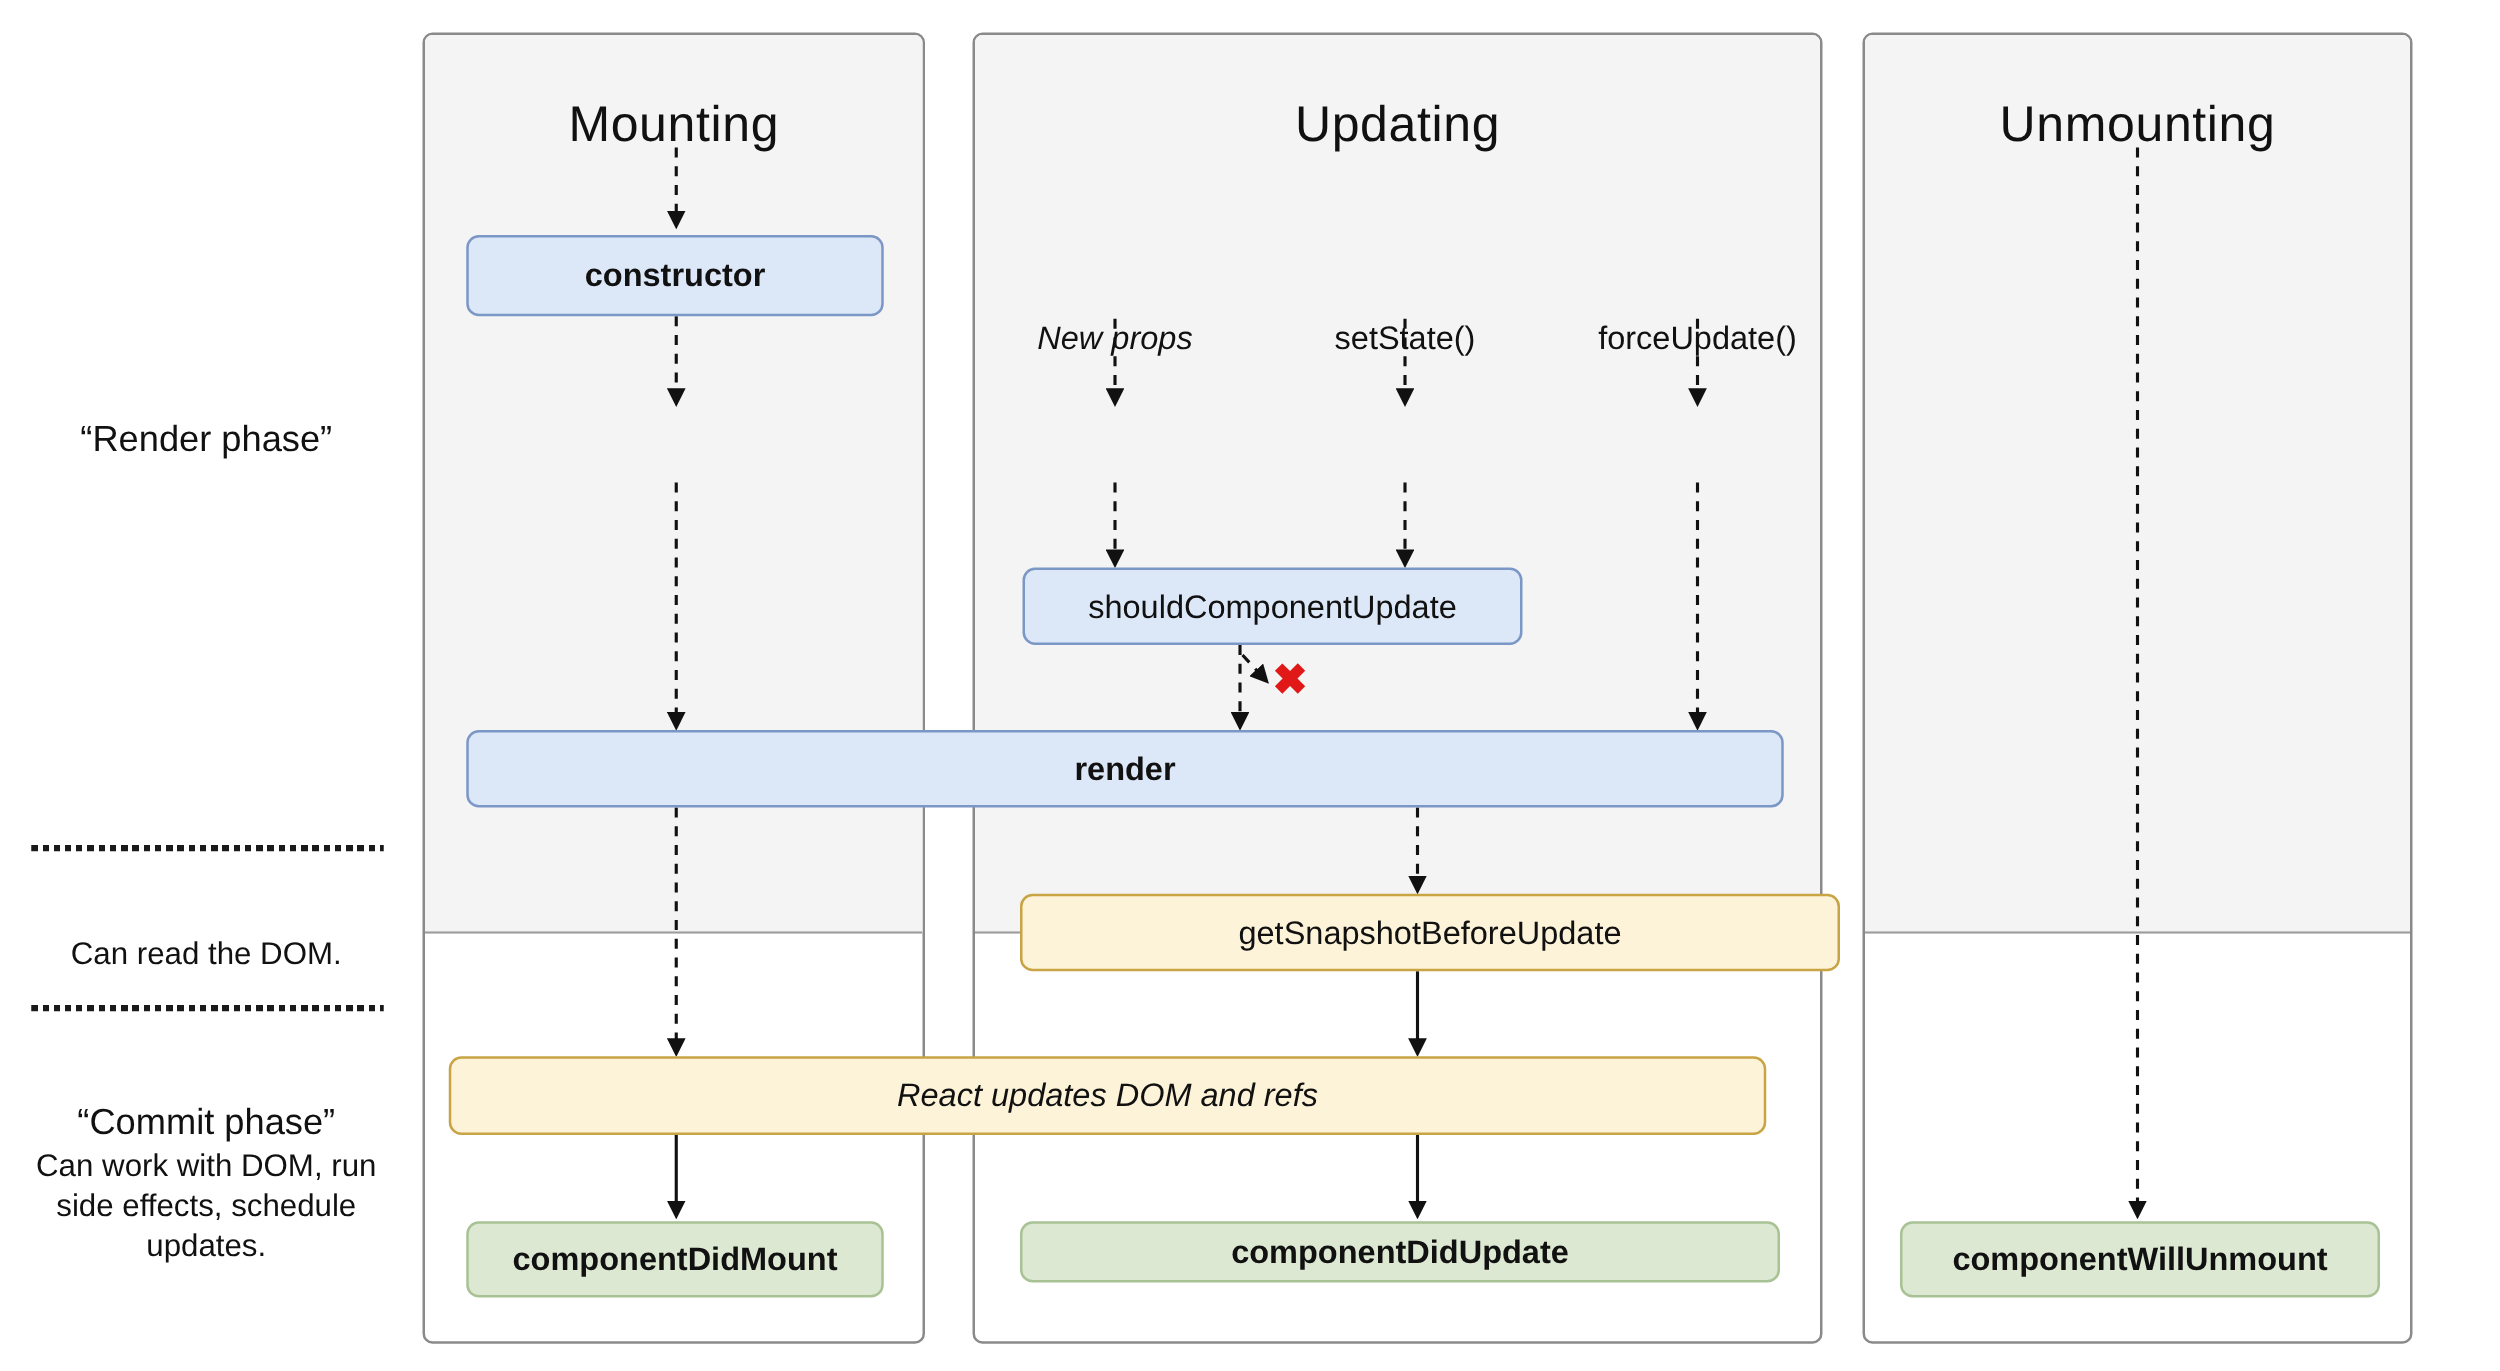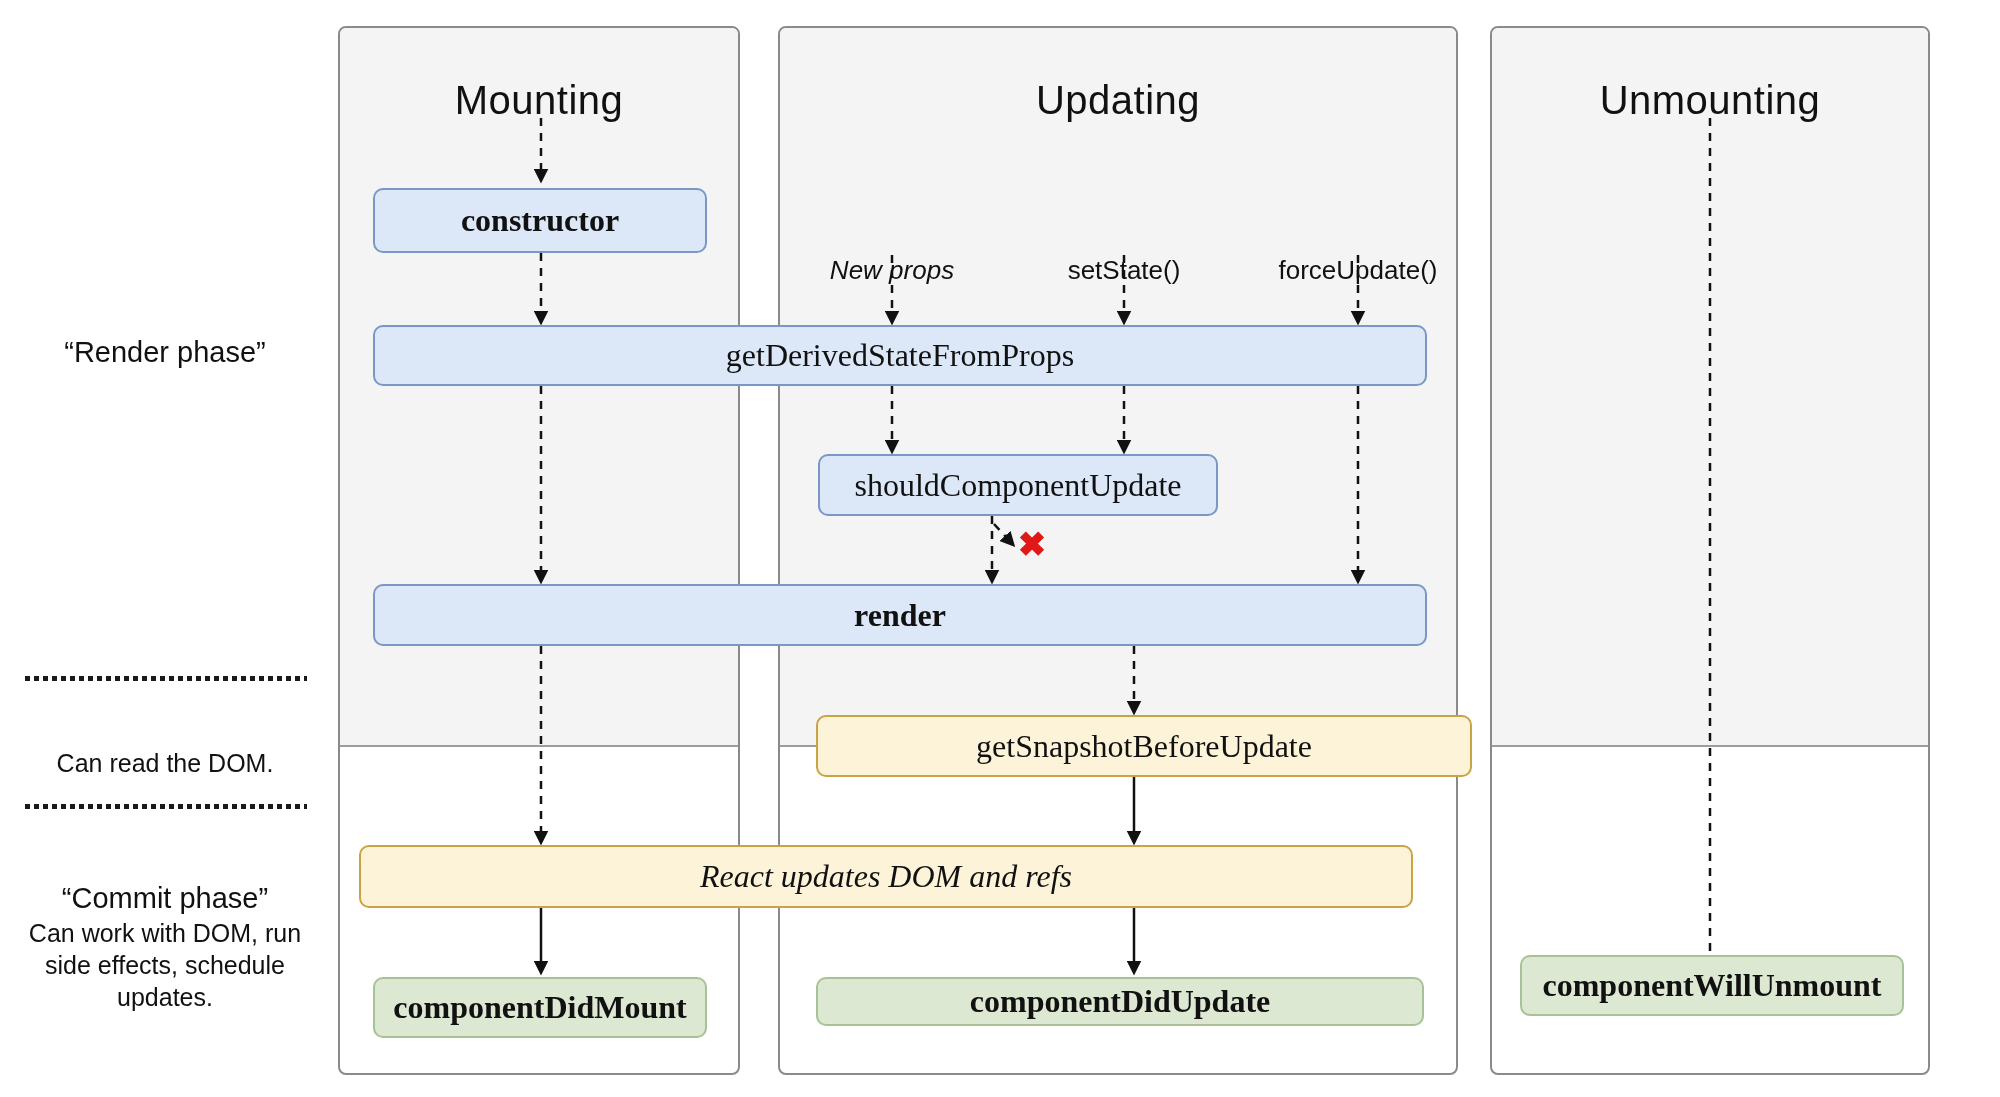--- a/index.html
+++ b/index.html
@@ -21,21 +21,21 @@
               background:var(--column-bg);border-bottom:2px solid #9d9d9d;
               border-radius:6px 6px 0 0;}
   .col-mounting{left:338px;width:402px;}
   .col-updating{left:778px;width:680px;}
   .col-unmounting{left:1490px;width:440px;}
   .column-title{position:absolute;top:50px;width:100%;text-align:center;
                 font-size:40px;font-weight:500;letter-spacing:0.5px;}
 
   
   .node{position:absolute;display:flex;align-items:center;justify-content:center;
-        border-radius:10px;border:2px solid;font-size:32px;text-align:center;font-family:Liberation Serif, serif;}
+        border-radius:10px;border:2px solid;font-size:26px;text-align:center;}
   .node.blue{background:var(--blue-fill);border-color:var(--blue-border);}
   .node.yellow{background:var(--yellow-fill);border-color:var(--yellow-border);}
   .node.green{background:var(--green-fill);border-color:var(--green-border);}
   .bold{font-weight:bold;}
   .italic{font-style:italic;}
 
   
   .trigger{position:absolute;top:220px;width:220px;text-align:center;font-size:26px;margin-top:35px;}
 
   
@@ -116,29 +116,28 @@
     <line x1="1134" y1="777" x2="1134" y2="832" marker-end="url(#ah)"></line>
     <line x1="1134" y1="908" x2="1134" y2="962" marker-end="url(#ah)"></line>
 
     <line class="dash" x1="1710" y1="118" x2="1710" y2="962" marker-end="url(#ah)"></line>
   </svg>
 
   <div class="cancel-x">✖</div>
 
   <div class="node blue bold" style="left:373px;top:188px;width:334px;height:65px;">constructor</div>
 
-  <div class="node blue" style="left:373px;top:325px;width:1054px;height:61px;">getDerivedStateFromProps</div>
 
   <div class="node blue" style="left:818px;top:454px;width:400px;height:62px;">shouldComponentUpdate</div>
 
   <div class="node blue bold" style="left:373px;top:584px;width:1054px;height:62px;">render</div>
 
   <div class="node yellow" style="left:816px;top:715px;width:656px;height:62px;">getSnapshotBeforeUpdate</div>
 
   <div class="node yellow italic" style="left:359px;top:845px;width:1054px;height:63px;">React updates DOM and refs</div>
 
   <div class="node green bold" style="left:373px;top:977px;width:334px;height:61px;">componentDidMount</div>
 
   <div class="node green bold" style="left:816px;top:977px;width:608px;height:49px;">componentDidUpdate</div>
 
-  <div class="node green bold" style="left:1520px;top:955px;width:384px;height:61px;text-align:center;">componentWillUnmount</div>
+  <div class="node green bold" style="left:1520px;top:977px;width:384px;height:61px;text-align:center;">componentWillUnmount</div>
 
 </div>
 
 </body></html>

